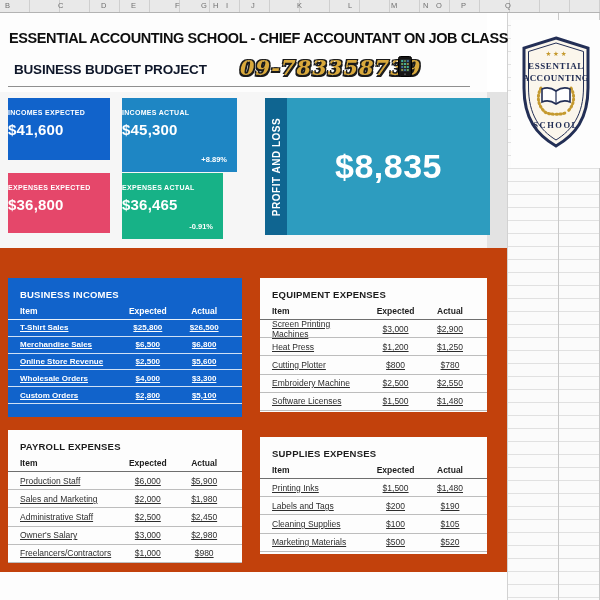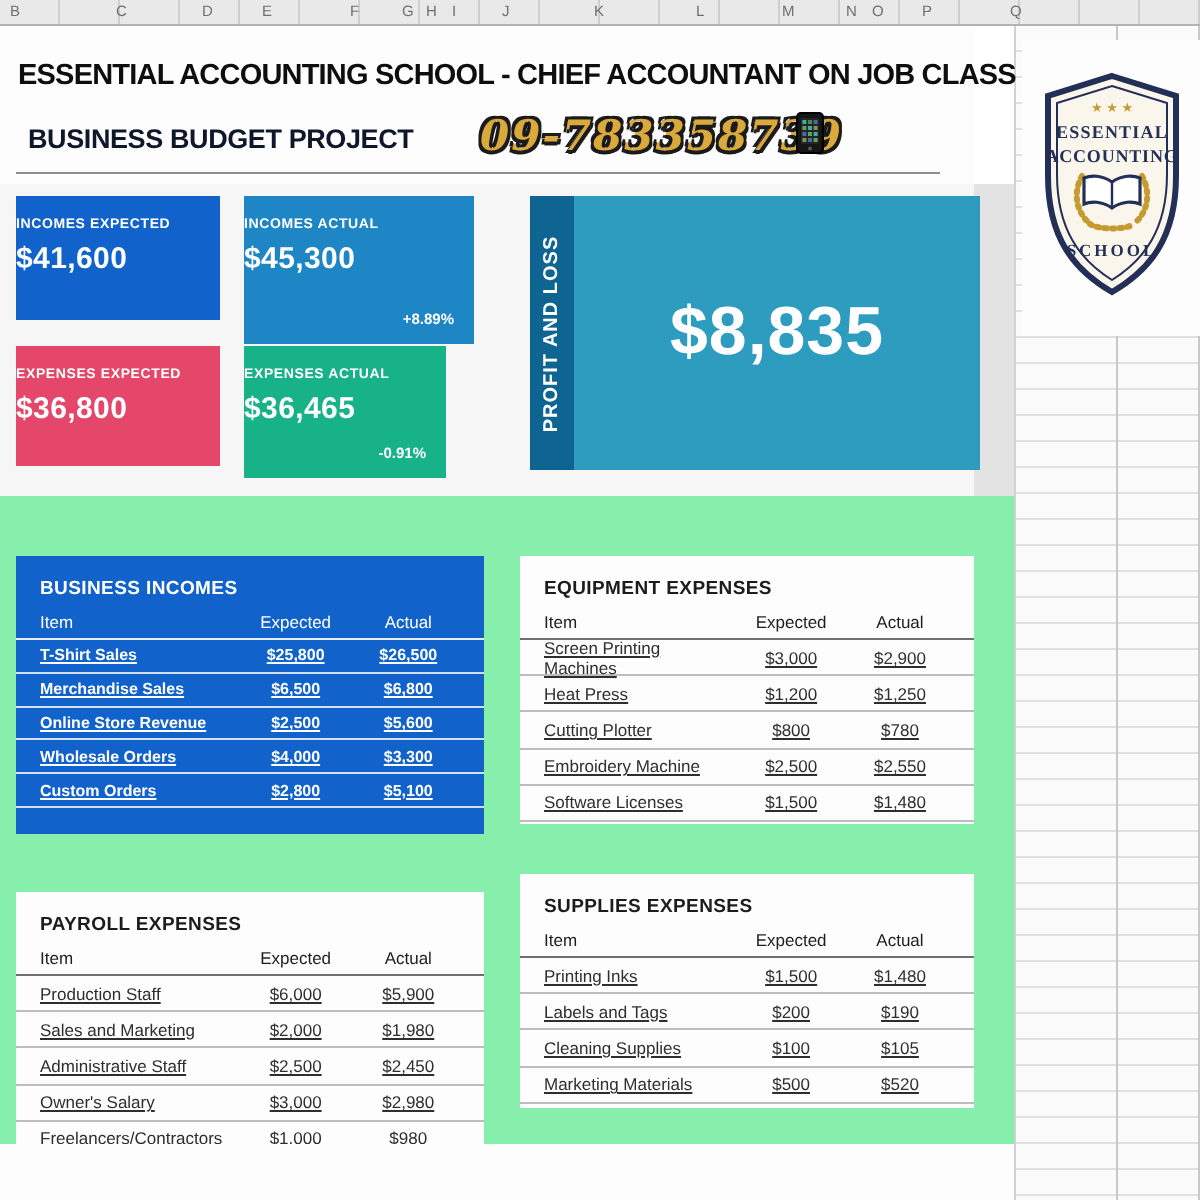--- a/index.html
+++ b/index.html
@@ -42,33 +42,33 @@
   .card3 { left:8px;  top:81px; width:102px; height:60px; }
   .card4 { left:122px; top:81px; width:101px; height:66px; }
 
   .pl-panel { position:absolute; left:265px; top:6px; width:225px; height:137px; display:flex; }
   .pl-side { width:22px; background:#0f6591; position:relative; }
   .pl-side-label { position:absolute; left:50%; top:50%; transform:translate(-50%,-50%) rotate(-90deg); white-space:nowrap; color:#fff; font-size:10px; font-weight:bold; letter-spacing:0.5px; }
   .pl-body { flex:1; background:#2d9cbf; display:flex; align-items:center; justify-content:center; }
   .pl-value { color:#fff; font-size:34px; font-weight:bold; letter-spacing:0.5px; }
 
   
-  .lower-zone { position:absolute; left:0; top:248px; width:507px; height:324px; background:#86efac; z-index:3;padding-left:42px; }
+  .lower-zone { position:absolute; left:0; top:248px; width:507px; height:324px; background:#c2410c; z-index:3;padding-left:42px; }
   .panel { position:absolute; background:#fdfdfd; }
   .panel.blue { background:#1163cb; color:#fff; }
   .panel-business { left:8px;  top:30px;  width:234px; height:139px; }
   .panel-equipment{ left:260px; top:30px;  width:227px; height:134px; }
-  .panel-payroll  { left:8px;  top:198px; width:234px; height:133px; }
+  .panel-payroll  { left:8px;  top:182px; width:234px; height:133px; }
   .panel-supplies { left:260px; top:189px; width:227px; height:117px; }
 
   .panel-title { font-size:9.5px; font-weight:bold; letter-spacing:0.2px; padding:11px 12px 3px; color:#1c1c1c; }
   .panel.blue .panel-title { color:#fff; }
 
   .t-head, .t-row { display:flex; align-items:center; padding:0 12px; }
-  .t-head { height:17px; font-weight:normal; font-size:8.5px; color:#1d1d1d; border-bottom:1px solid #6f6f6f; }
+  .t-head { height:17px; font-weight:bold; font-size:8.5px; color:#1d1d1d; border-bottom:1px solid #6f6f6f; }
   .panel.blue .t-head { color:#fff; border-bottom-color:rgba(255,255,255,0.9); }
   .t-row { height:18.2px; font-size:8.5px; color:#2e2e2e; border-bottom:1px solid #bdbdbd;text-decoration:underline; }
   .panel.blue .t-row { height:16.8px; font-size:8px; color:#fff; border-bottom-color:rgba(255,255,255,0.8); font-weight:bold; }
   .c0 { flex:1.6; text-align:left; }
   .c1 { flex:1;   text-align:center; }
   .c2 { flex:0.85; text-align:center; }
 
   .bottom-band { position:absolute; left:0; top:572px; width:507px; height:28px; background:#fdfdfd; z-index:3; }
 </style>
 </head>

